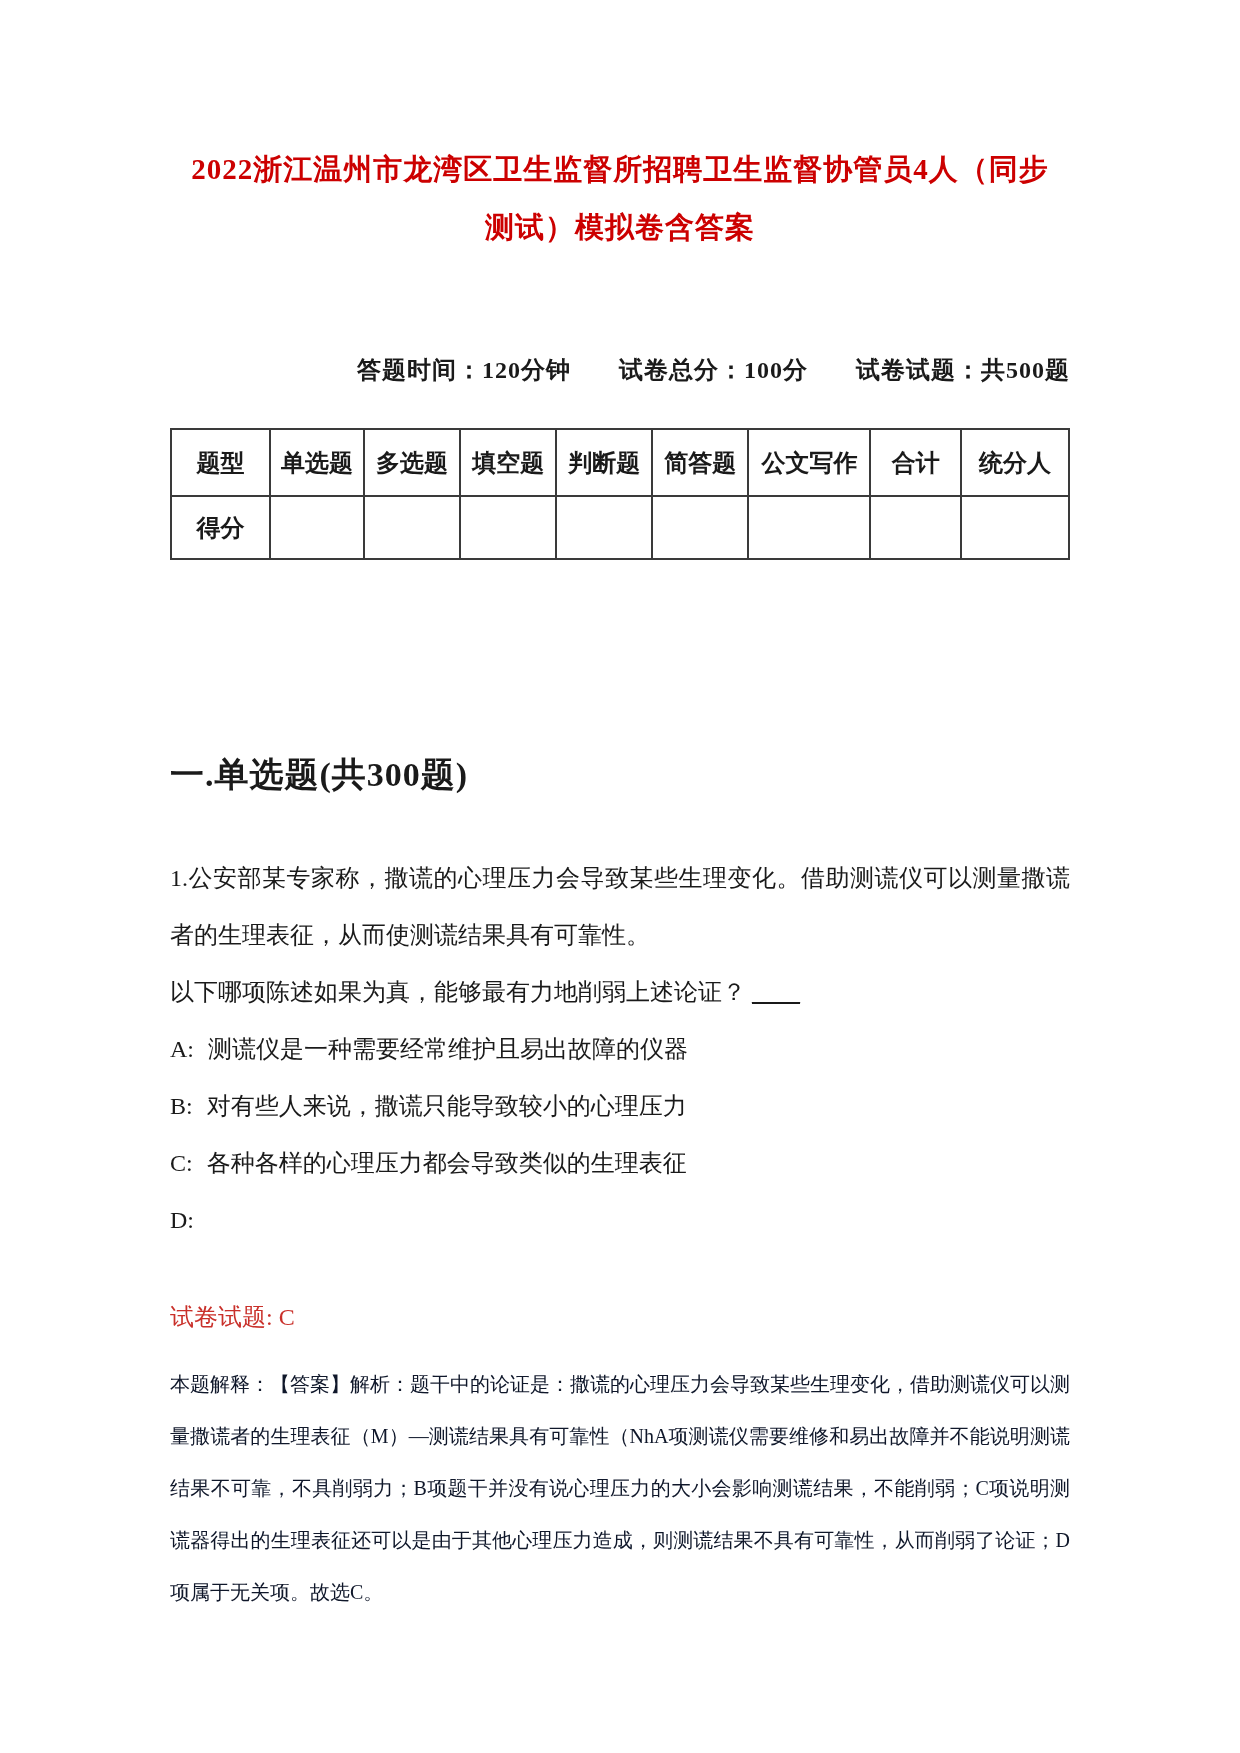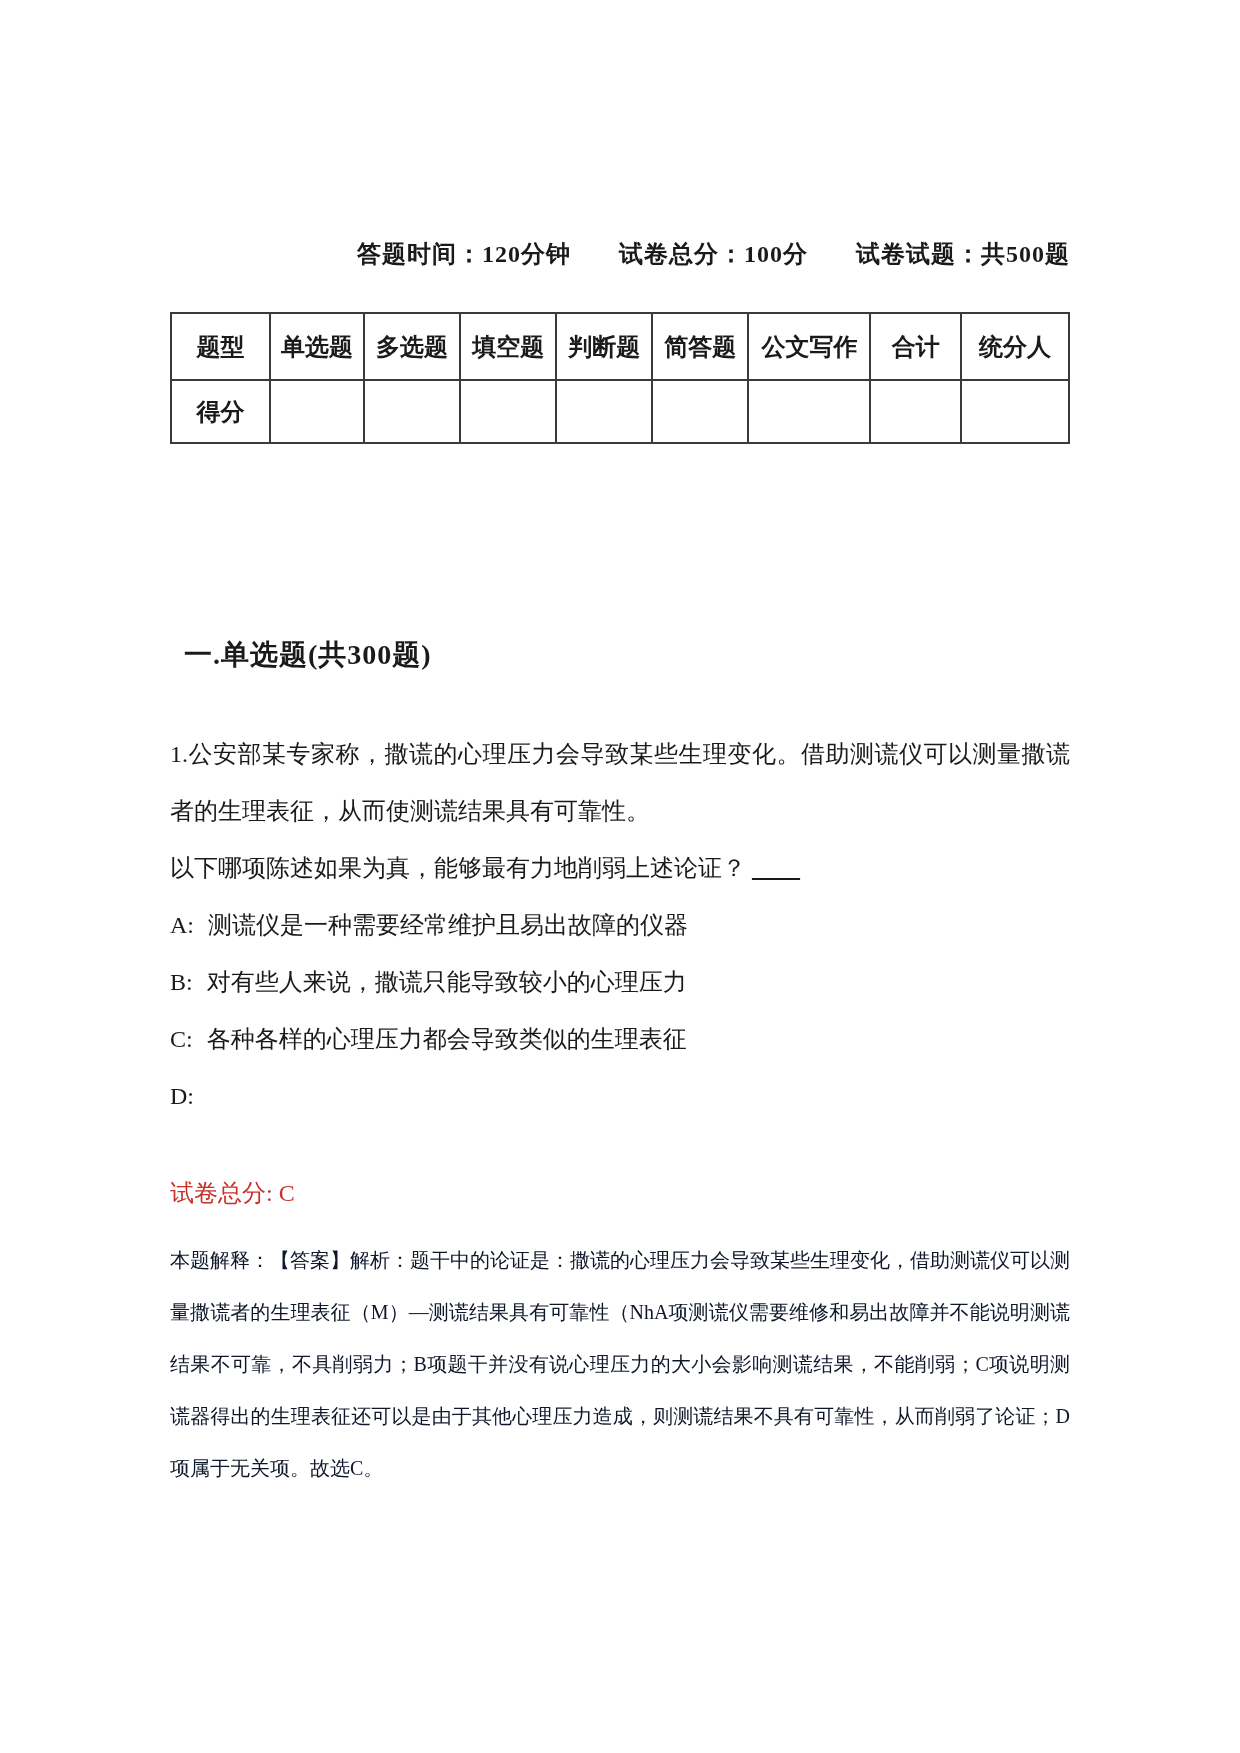--- a/index.html
+++ b/index.html
@@ -43,24 +43,23 @@
     text-align: center;
     vertical-align: middle;
     font-size: 24px;
     font-weight: 600;
     padding: 0;
   }
   table.score-table tr.header-row { height: 67px; padding-left: 43px; }
   table.score-table tr.score-row  { height: 63px; }
   .section-heading {
     margin-top: 192px;
-    font-size: 28px;
+    font-size: 34px;
     font-weight: bold;
     letter-spacing: 1px;
-    margin-left: 14px;
   }
   .question { margin-top: 52px; font-size: 24px; line-height: 57px; }
   .question p { margin: 0; }
   .stem { text-align: justify; text-align-last: left; }
   .option { display: flex; gap: 14px; }
   .option .opt-label { flex: 0 0 auto; }
   .answer-line {
     margin-top: 40px;
     font-size: 24px;
     line-height: 57px;
@@ -74,20 +73,24 @@
     text-align: justify;
     text-align-last: left;
   }
   .blank { letter-spacing: 0; text-decoration: underline; }
 </style>
 </head>
 <body>
 
 <div class="page">
 
+  <div class="doc-title">
+    <div>2022浙江温州市龙湾区卫生监督所招聘卫生监督协管员4人（同步</div>
+    <div>测试）模拟卷含答案</div>
+  </div>
 
   <div class="meta">
     <span>答题时间：120分钟</span>
     <span>试卷总分：100分</span>
     <span>试卷试题：共500题</span>
   </div>
 
   <table class="score-table">
     <colgroup>
       <col style="width:11%">
@@ -141,17 +144,17 @@
     </p>
     <p class="option">
       <span class="opt-label">C:</span>
       <span>各种各样的心理压力都会导致类似的生理表征</span>
     </p>
     <p class="option">
       <span class="opt-label">D:</span>
     </p>
   </div>
 
-  <div class="answer-line">试卷总分: C</div>
+  <div class="answer-line">试卷试题: C</div>
 
   <div class="explanation">本题解释：【答案】解析：题干中的论证是：撒谎的心理压力会导致某些生理变化，借助测谎仪可以测量撒谎者的生理表征（M）—测谎结果具有可靠性（NhA项测谎仪需要维修和易出故障并不能说明测谎结果不可靠，不具削弱力；B项题干并没有说心理压力的大小会影响测谎结果，不能削弱；C项说明测谎器得出的生理表征还可以是由于其他心理压力造成，则测谎结果不具有可靠性，从而削弱了论证；D项属于无关项。故选C。</div>
 
 </div>
 
 </body></html>

